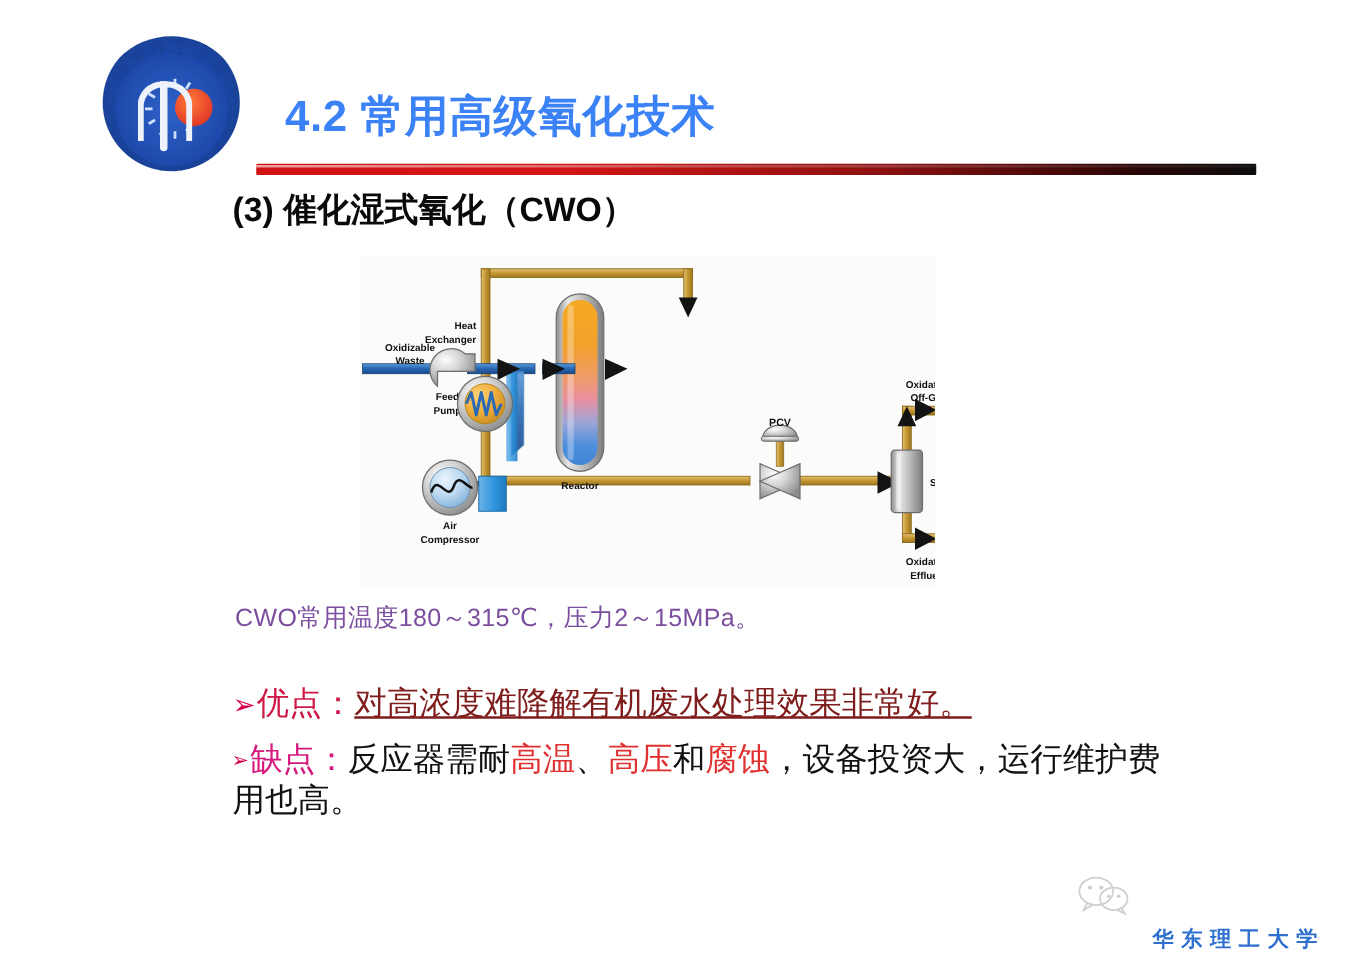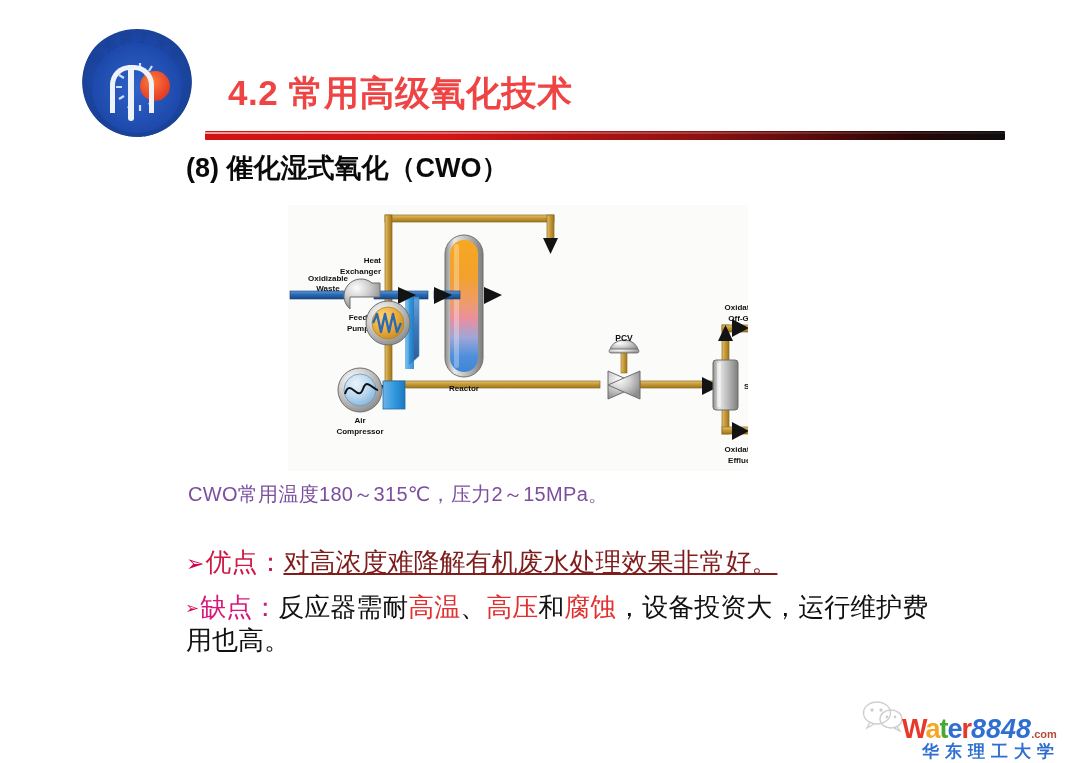--- a/index.html
+++ b/index.html
@@ -72,21 +72,21 @@
     left: 22px; top: 18px;
     width: 52px; height: 52px;
   }
 
   #header-title {
     position: absolute;
     left: 228px;
     top: 70px;
     font-size: 35px;
     font-weight: 700;
-    color: #ef4444;
+    color: #3b82f6;
     letter-spacing: 0.5px;
     white-space: nowrap;
   }
   #header-rule {
     position: absolute;
     left: 205px;
     top: 131px;
     width: 800px;
     height: 9px;
     background: linear-gradient(to right, #cf1212 0%, #d31616 30%, #8e1111 62%, #2a0505 88%, #0d0d0d 100%);
@@ -232,21 +232,21 @@
     </svg>
     <div class="logo-sun"></div>
     <div class="logo-mono"></div>
     <div class="logo-mono-stem"></div>
   </div>
 </div>
 
 <div id="header-title">4.2 常用高级氧化技术</div>
 <div id="header-rule"></div>
 <div id="header-rule-gloss"></div>
-<div id="subtitle">(8) 催化湿式氧化（CWO）</div>
+<div id="subtitle">(3) 催化湿式氧化（CWO）</div>
 
 <div id="diagram-panel">
   <svg id="diagram-svg" width="460" height="266" viewBox="0 0 460 266">
     <defs>
       <linearGradient id="gFeed" x1="0" y1="0" x2="0" y2="1">
         <stop offset="0%" stop-color="#5a9ad8"></stop>
         <stop offset="45%" stop-color="#2a6ab4"></stop>
         <stop offset="100%" stop-color="#19488a"></stop>
       </linearGradient>
       <linearGradient id="gHot" x1="0" y1="0" x2="0" y2="1">
@@ -405,17 +405,14 @@
   <svg id="wechat-icon" viewBox="0 0 42 32">
     <ellipse cx="15" cy="13" rx="13.5" ry="11" fill="none" stroke="#cfcfcf" stroke-width="1.4"></ellipse>
     <path d="M 8 22 L 5 28 L 12 24" fill="none" stroke="#cfcfcf" stroke-width="1.4"></path>
     <circle cx="10" cy="10" r="1.7" fill="#cfcfcf"></circle>
     <circle cx="19" cy="10" r="1.7" fill="#cfcfcf"></circle>
     <ellipse cx="29" cy="19" rx="11" ry="9" fill="none" stroke="#cfcfcf" stroke-width="1.4"></ellipse>
     <path d="M 35 26 L 38 31 L 32 28" fill="none" stroke="#cfcfcf" stroke-width="1.4"></path>
     <circle cx="25" cy="17" r="1.4" fill="#cfcfcf"></circle>
     <circle cx="33" cy="17" r="1.4" fill="#cfcfcf"></circle>
   </svg>
-  <div id="wm-logo">
-    <span class="c1">W</span><span class="c2">a</span><span class="c3">t</span><span class="c4">e</span><span class="c5">r</span><span id="wm-num">8848</span><span id="wm-dotcom">.com</span>
-  </div>
   <div id="wm-cn-blue">华东理工大学</div>
 </div>
 
 </body></html>

